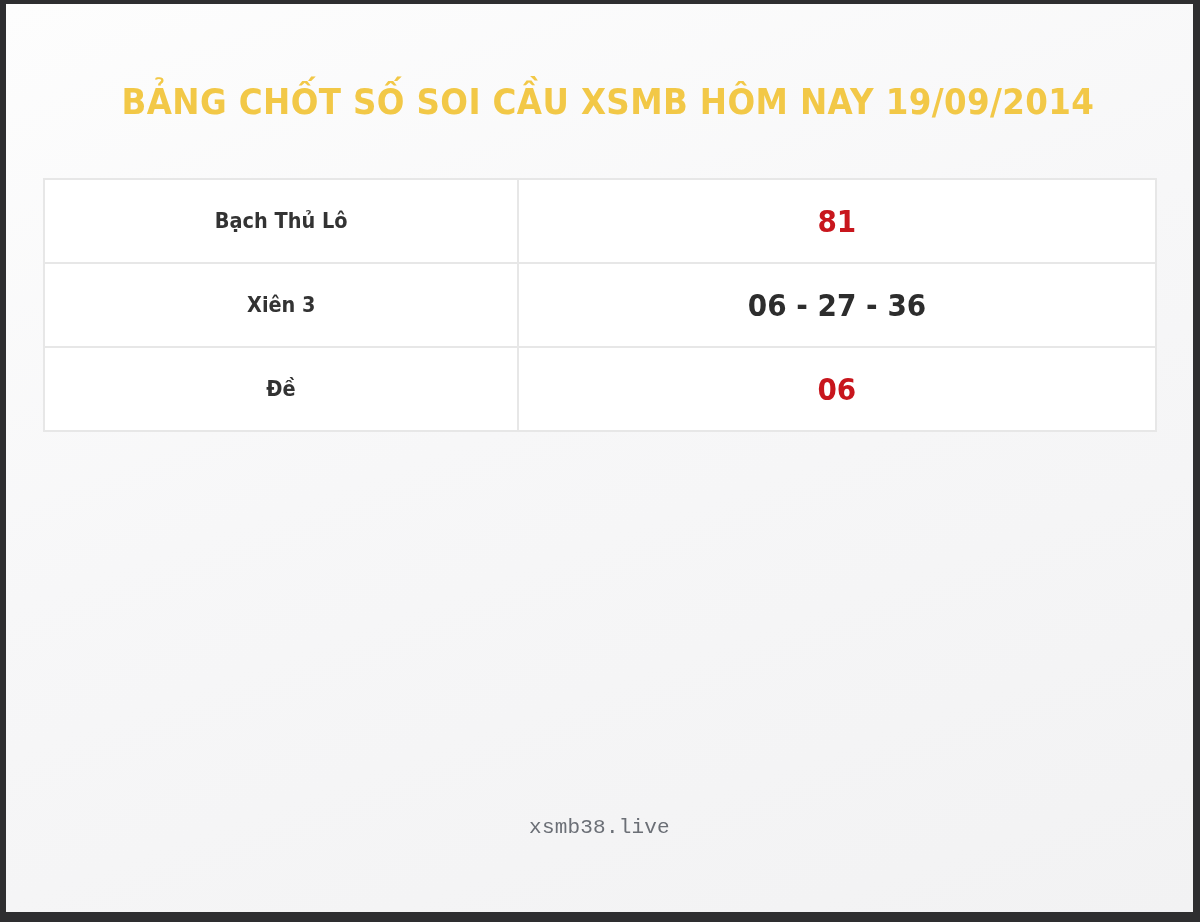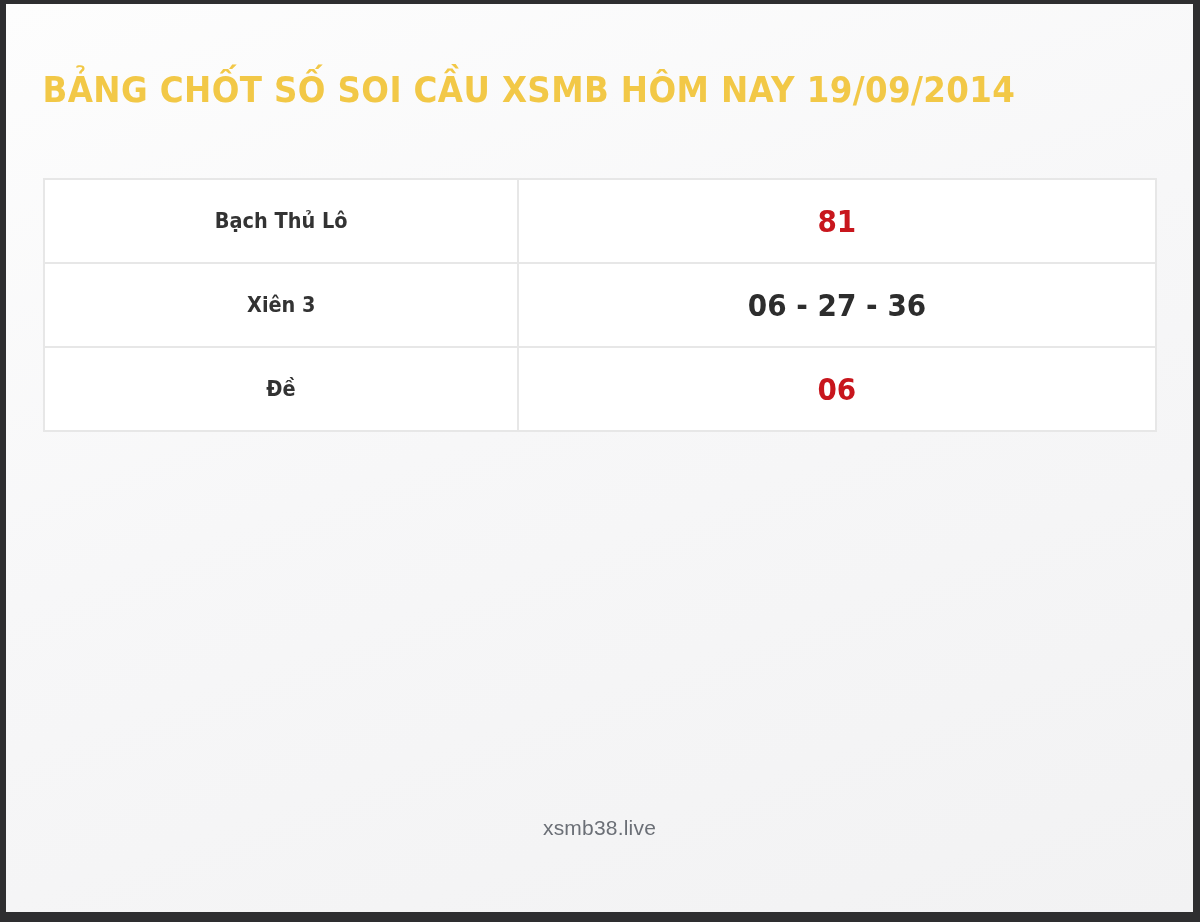--- a/index.html
+++ b/index.html
@@ -25,26 +25,27 @@
     background: #fcfcfc;
     background-image: linear-gradient(160deg, #fdfdfd 0%, #f7f7f8 45%, #f2f2f3 100%);
     box-sizing: border-box;
     overflow: hidden;
   }
 
   
   .title-wrap {
     position: absolute;
     left: 0;
-    top: 0;
+    top: 12px;
     width: 1187px;
     height: 172px;
     display: flex;
     align-items: center;
-    justify-content: flex-start;
+    justify-content: center;
+    padding-left: 8px;
   }
   .title {
     font-family: "DejaVu Sans", sans-serif;
     font-weight: bold;
     font-size: 35px;
     letter-spacing: 0.4px;
     color: #f2c847;
     white-space: nowrap;
     text-align: center;
     transform: scaleX(0.93);
@@ -94,21 +95,21 @@
 
   
   .footer {
     position: absolute;
     left: 0;
     top: 812px;
     width: 1187px;
     text-align: center;
   }
   .footer-text {
-    font-family: Liberation Sans, sans-serif;
+    font-family: Liberation Mono, monospace;
     font-size: 21px;
     color: #6b6f76;
     letter-spacing: 0.2px;
   }
 </style>
 </head>
 <body>
 
 <div class="page-frame">
 

